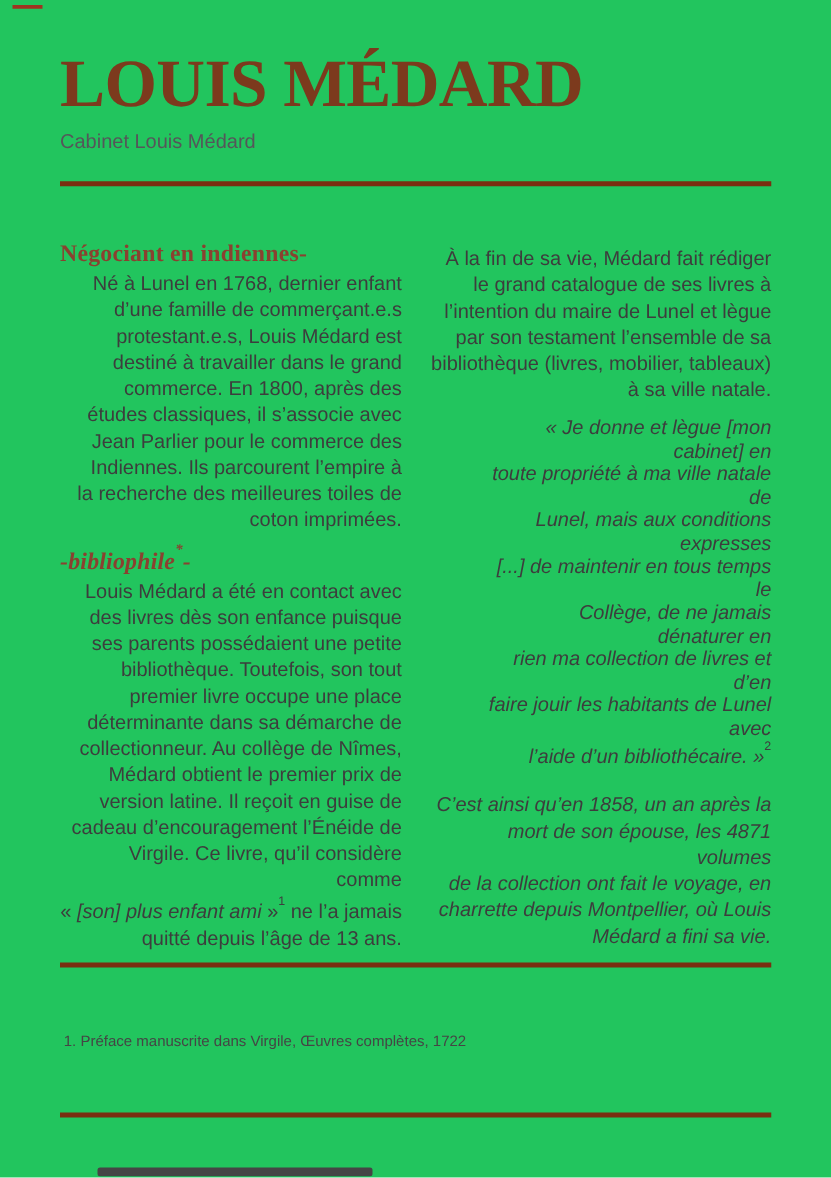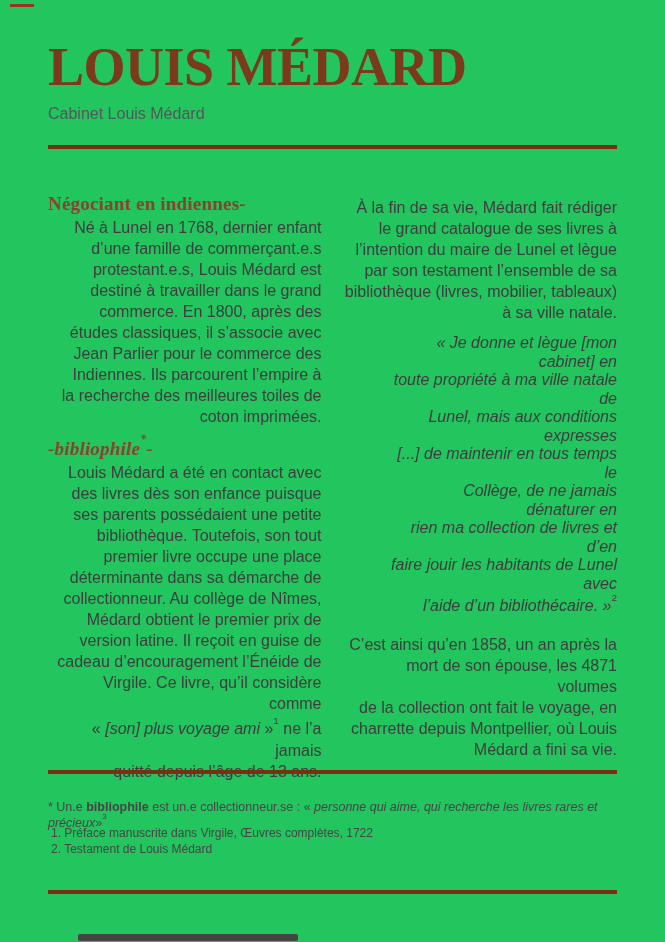--- a/index.html
+++ b/index.html
@@ -83,21 +83,21 @@
     font-size:62%;
     position:relative;top:-0.45em;
   }
   h2.sec.second{margin-top:12px;font-style:italic;}
   p.quote{
     margin-top:11px;
     line-height:18.5px;
     margin-left:47px;
   }
   p.quote em{font-style:italic;}
-  p.last{margin-top:18px;}
+  p.last{margin-top:18px;font-style:italic;}
   
   .rule-footnotes{position:absolute;left:48px;top:770px;width:569px;}
   .rule-bottom{position:absolute;left:48px;top:890px;width:569px;}
   .footnote-star{
     position:absolute;left:48px;top:799px;width:569px;
     font-size:12.5px;line-height:1.3;color:#454545;
   }
   .footnote-star b{font-weight:700;}
   .footnote-star em{font-style:italic;}
   .footnote-star sup{font-size:62%;position:relative;top:-0.4em;}
@@ -141,21 +141,21 @@
 des livres dès son enfance puisque
 ses parents possédaient une petite
 bibliothèque. Toutefois, son tout
 premier livre occupe une place
 déterminante dans sa démarche de
 collectionneur. Au collège de Nîmes,
 Médard obtient le premier prix de
 version latine. Il reçoit en guise de
 cadeau d’encouragement l’Énéide de
 Virgile. Ce livre, qu’il considère comme
-« </span><em>[son] plus voyage ami</em><span> »</span><sup>1</sup><span> ne l’a jamais
+« </span><em>[son] plus enfant ami</em><span> »</span><sup>1</sup><span> ne l’a jamais
 quitté depuis l’âge de 13 ans.</span></p>
       </section>
 
       <section class="col">
         <p>À la fin de sa vie, Médard fait rédiger
 le grand catalogue de ses livres à
 l’intention du maire de Lunel et lègue
 par son testament l’ensemble de sa
 bibliothèque (livres, mobilier, tableaux)
 à sa ville natale.</p>
@@ -174,24 +174,22 @@
 de la collection ont fait le voyage, en
 charrette depuis Montpellier, où Louis
 Médard a fini sa vie.</p>
       </section>
 
     </main>
   </div>
 
   <hr class="rule rule-footnotes">
 
-  <div class="footnote-star"><span>* Un.e </span><b>bibliophile</b><span> est un.e collectionneur.se : « </span><em>personne qui aime, qui recherche les livres rares et précieux</em><span>»</span><sup>3</sup></div>
 
   <div class="footnote-list">
     <div class="fn">1. Préface manuscrite dans Virgile, Œuvres complètes, 1722</div>
-    <div class="fn">2. Testament de Louis Médard</div>
   </div>
 
   <hr class="rule rule-bottom">
 
   <div class="edge-bottom"></div>
 
 </div>
 
 </body></html>

